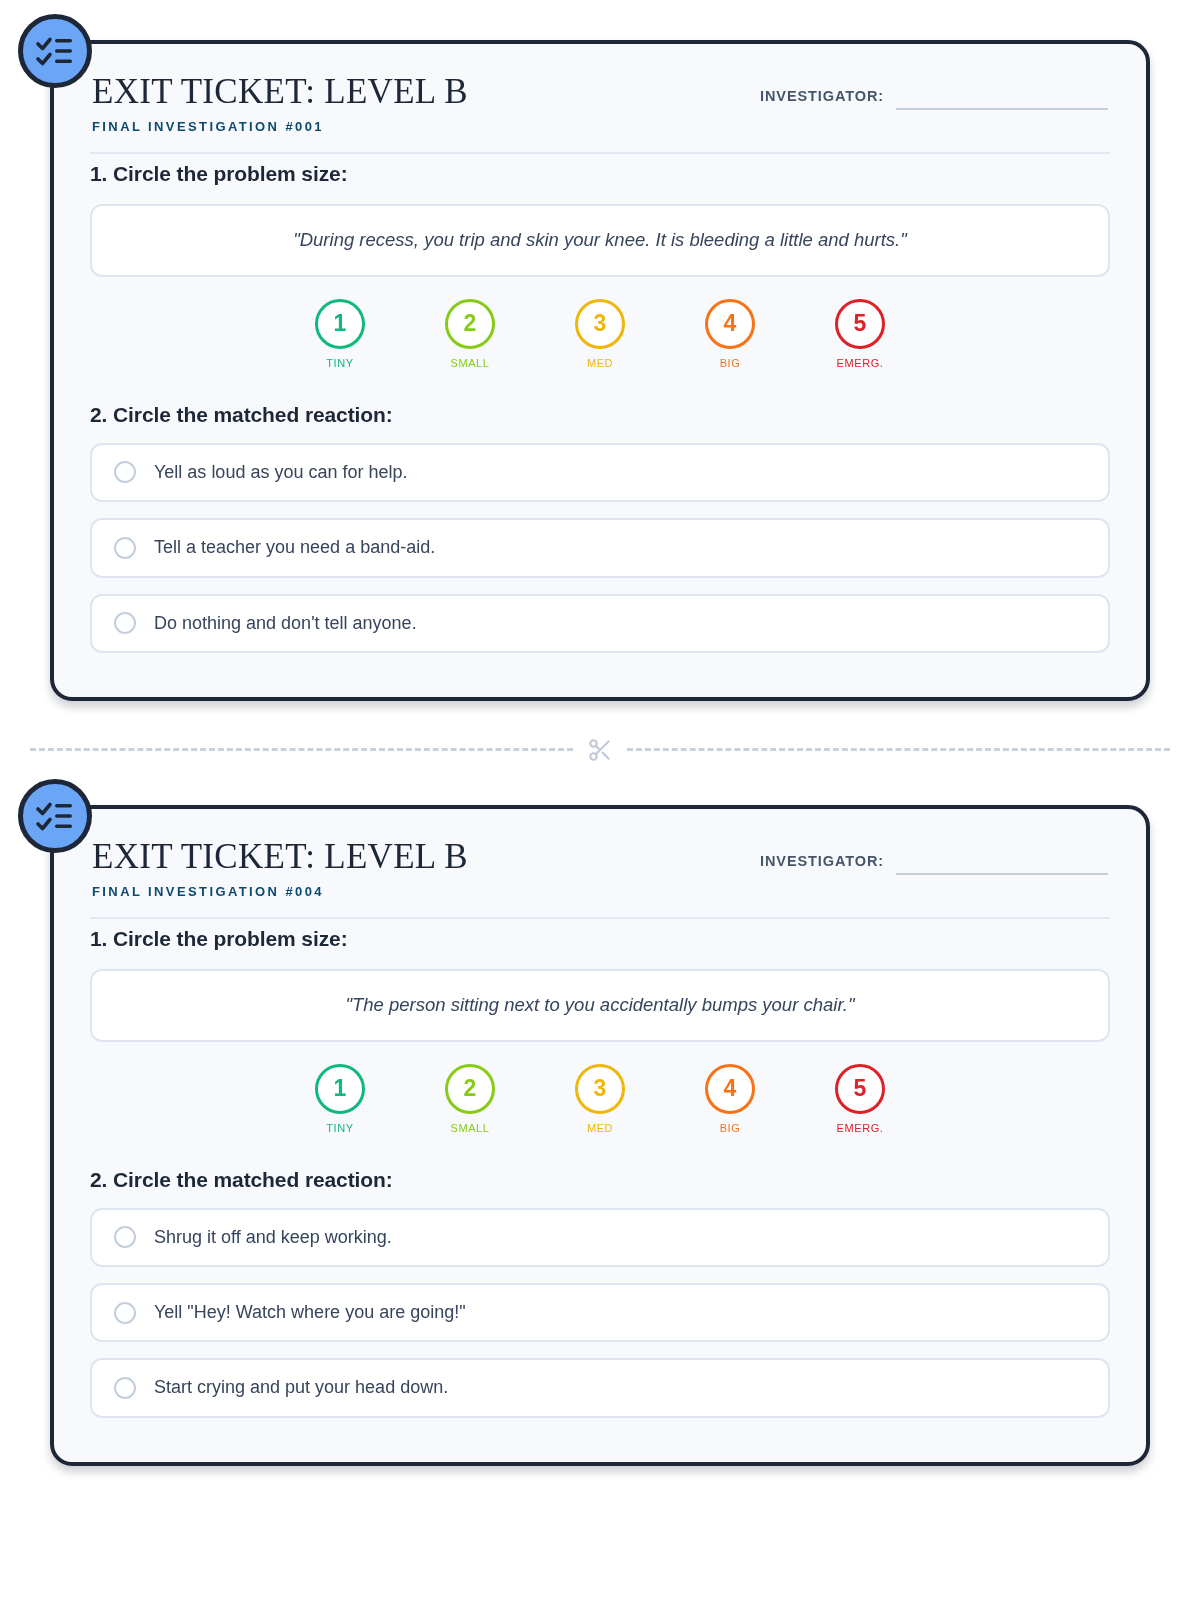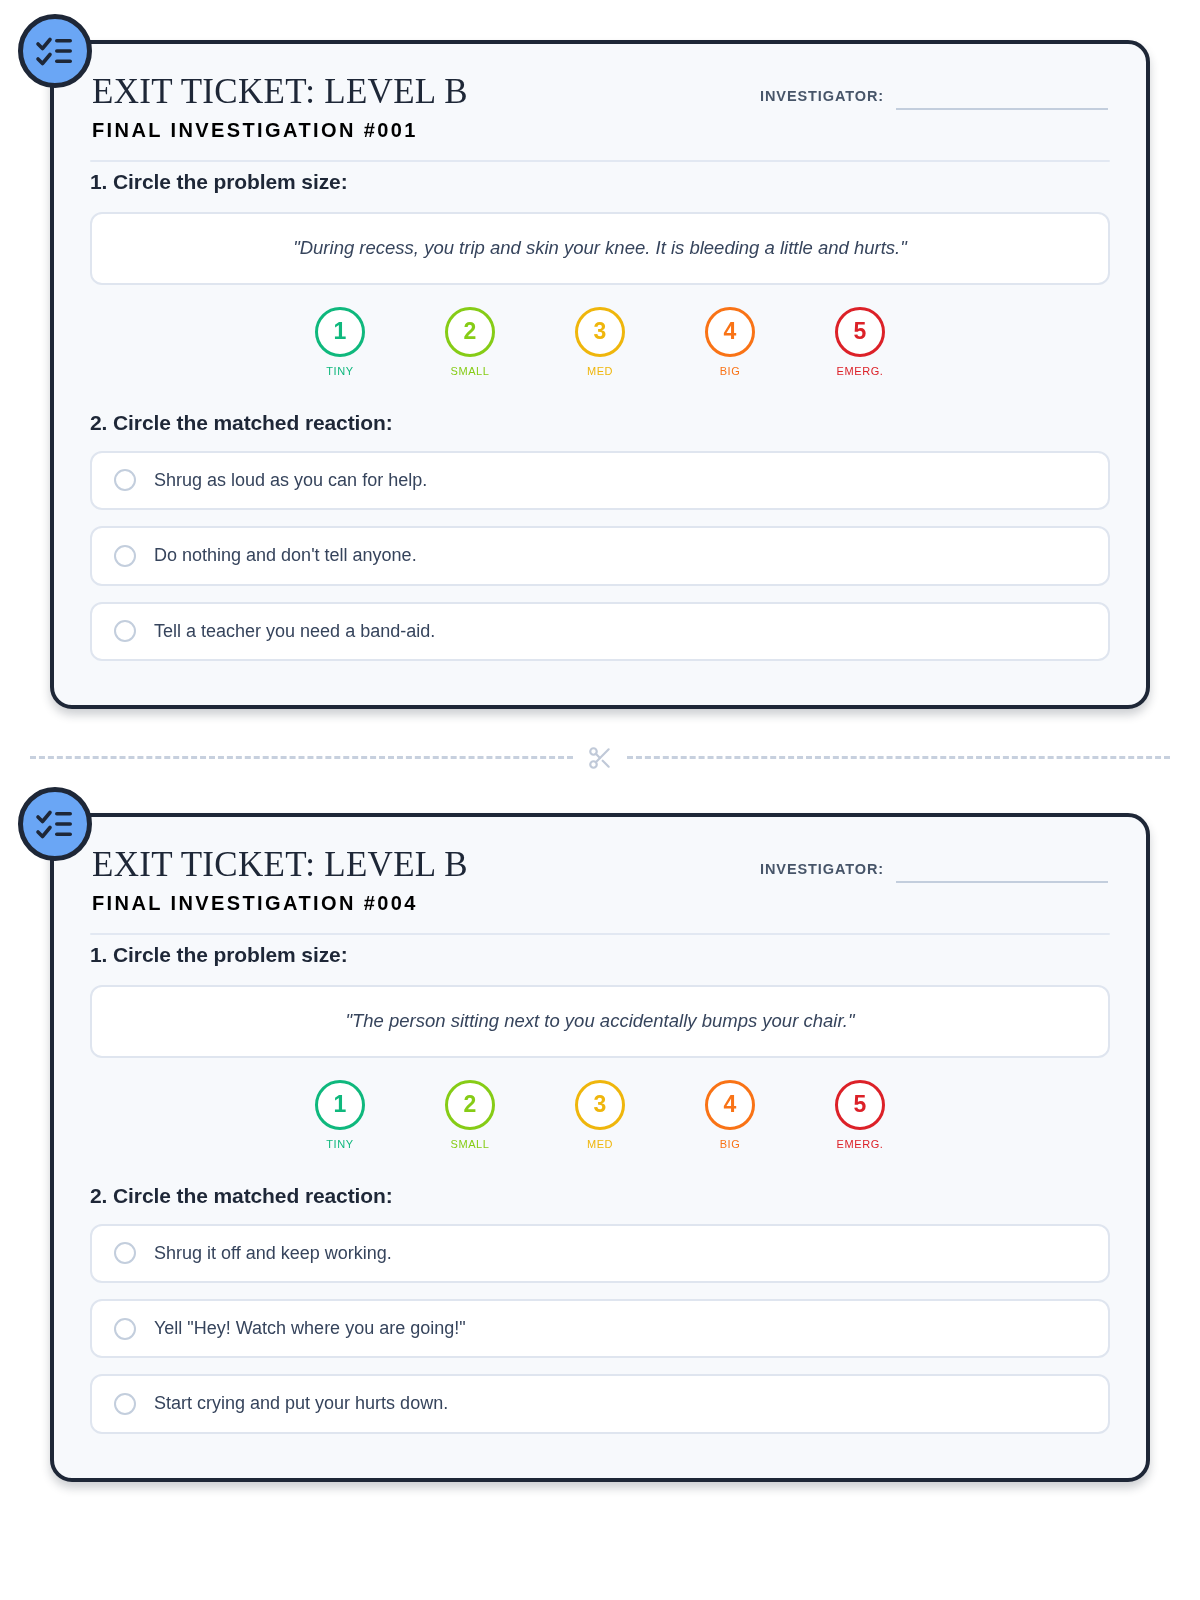--- a/index.html
+++ b/index.html
@@ -70,24 +70,24 @@
     font-size: 35px;
     font-weight: 400;
     letter-spacing: 0.3px;
     color: #1e2737;
     line-height: 1.05;
     white-space: nowrap;
   }
 
   .ticket-sub {
     margin-top: 8px;
-    font-size: 20px;
+    font-size: 13px;
     font-weight: 700;
     letter-spacing: 2.4px;
-    color: #000000;
+    color: #0c4a6e;
   }
 
   .head-right {
     display: flex;
     gap: 12px;
     margin-top: 14px;
     padding-right: 2px;
   }
 
   .inv-label {
@@ -285,29 +285,29 @@
         <div class="scale-circle">5</div>
         <div class="scale-caption">EMERG.</div>
       </div>
     </div>
 
     <div class="q-label q2-label">2. Circle the matched reaction:</div>
 
     <div class="options">
       <div class="option">
         <div class="option-radio"></div>
-        <div class="option-text">Shrug as loud as you can for help.</div>
+        <div class="option-text">Yell as loud as you can for help.</div>
+      </div>
+      <div class="option">
+        <div class="option-radio"></div>
+        <div class="option-text">Tell a teacher you need a band-aid.</div>
       </div>
       <div class="option">
         <div class="option-radio"></div>
         <div class="option-text">Do nothing and don't tell anyone.</div>
-      </div>
-      <div class="option">
-        <div class="option-radio"></div>
-        <div class="option-text">Tell a teacher you need a band-aid.</div>
       </div>
     </div>
 
   </div>
 
   <div class="cutline">
     <div class="cut-dash"></div>
     <div class="cut-scissors">
       <svg width="26" height="26" viewBox="0 0 24 24" fill="none" stroke="currentColor" stroke-width="2" stroke-linecap="round" stroke-linejoin="round" aria-hidden="true">
         <circle cx="6" cy="6" r="3"></circle>
@@ -380,19 +380,19 @@
       <div class="option">
         <div class="option-radio"></div>
         <div class="option-text">Shrug it off and keep working.</div>
       </div>
       <div class="option">
         <div class="option-radio"></div>
         <div class="option-text">Yell "Hey! Watch where you are going!"</div>
       </div>
       <div class="option">
         <div class="option-radio"></div>
-        <div class="option-text">Start crying and put your hurts down.</div>
+        <div class="option-text">Start crying and put your head down.</div>
       </div>
     </div>
 
   </div>
 
 </div>
 
 </body></html>

